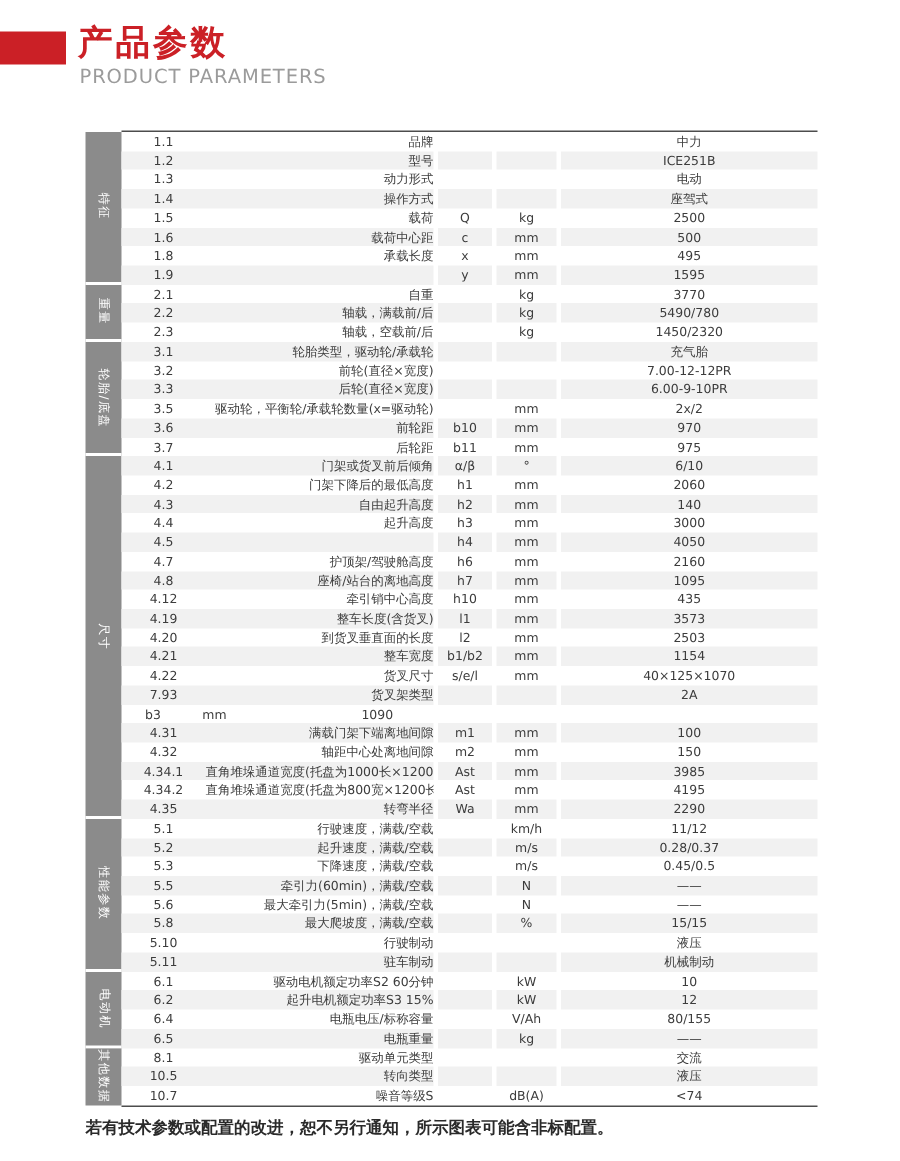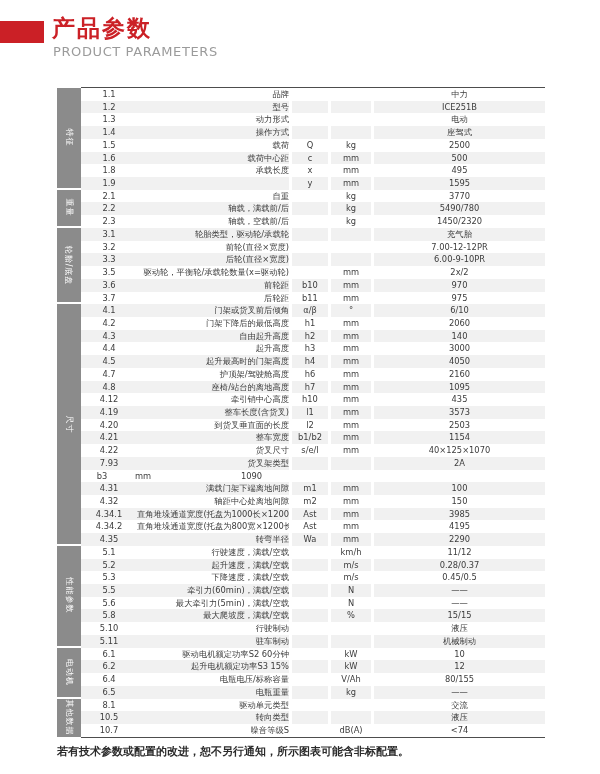--- a/index.html
+++ b/index.html
@@ -256,21 +256,20 @@
                 <div class="num">4.4</div>
                 <div class="desc">起升高度</div>
               </div>
               <div class="c2">h3</div>
               <div class="c3">mm</div>
               <div class="c4">3000</div>
             </div>
             <div class="row striped">
               <div class="c1">
                 <div class="num">4.5</div>
-                <div class="desc">起升最高时的门架高度</div>
               </div>
               <div class="c2">h4</div>
               <div class="c3">mm</div>
               <div class="c4">4050</div>
             </div>
             <div class="row">
               <div class="c1">
                 <div class="num">4.7</div>
                 <div class="desc">护顶架/驾驶舱高度</div>
               </div>

